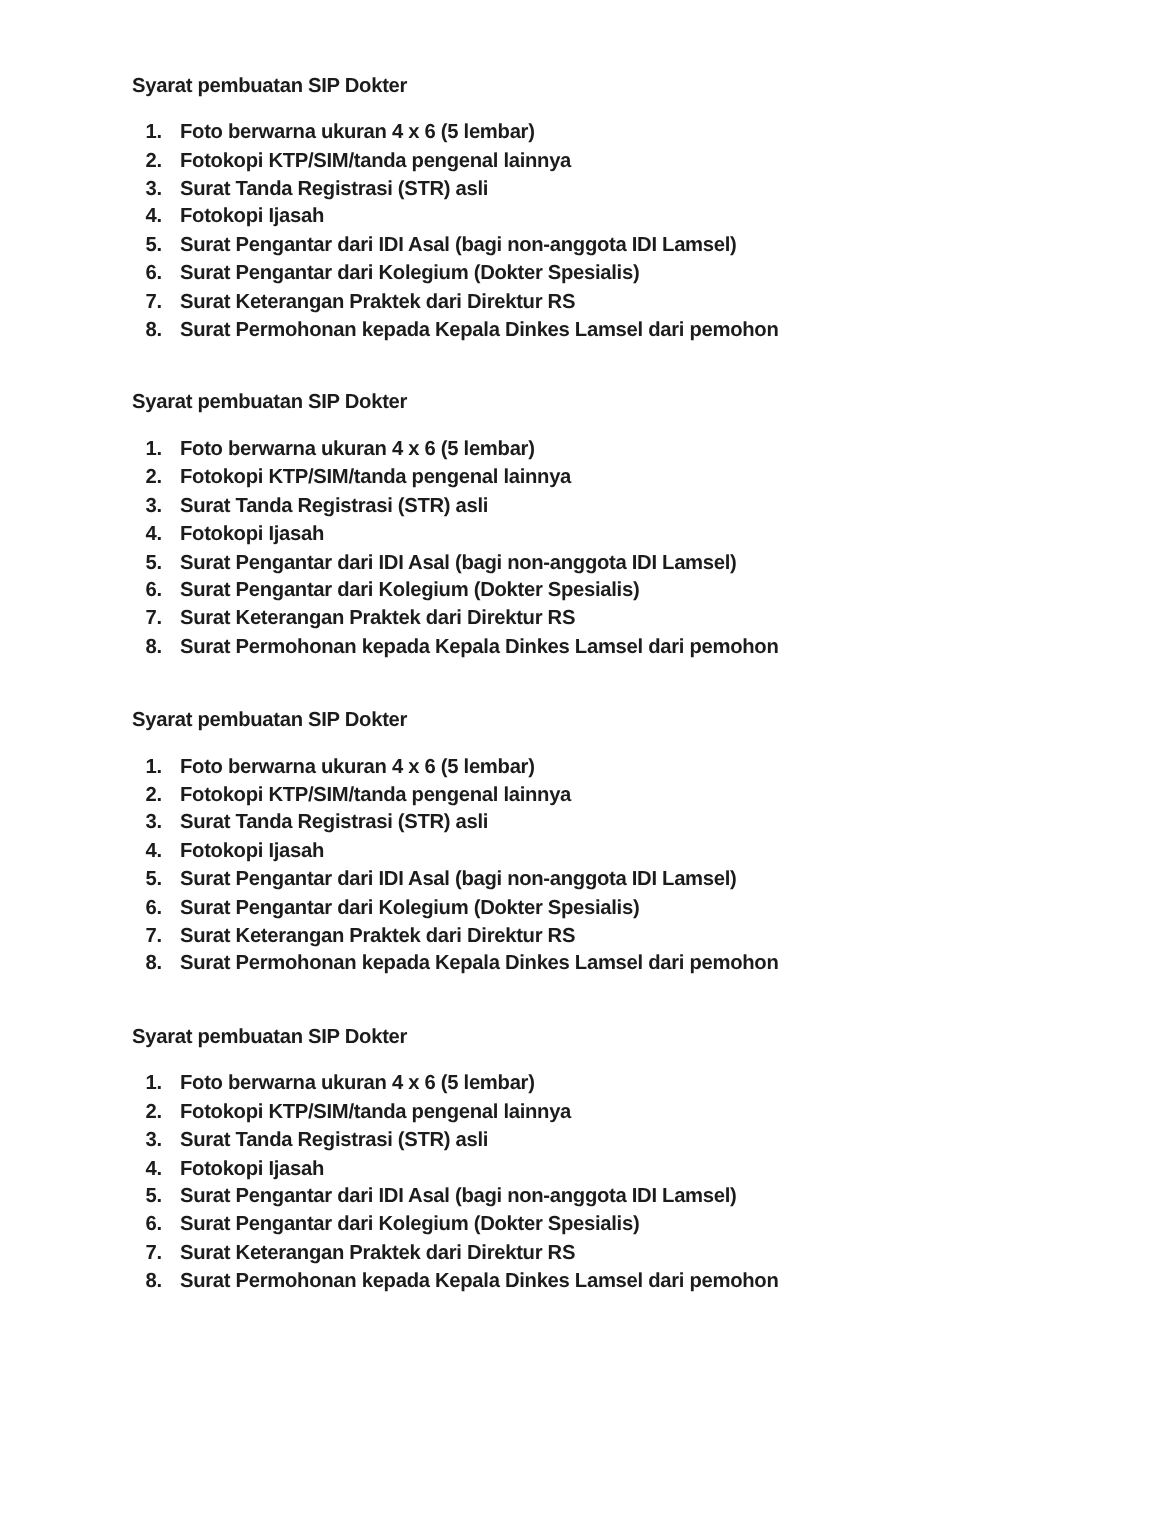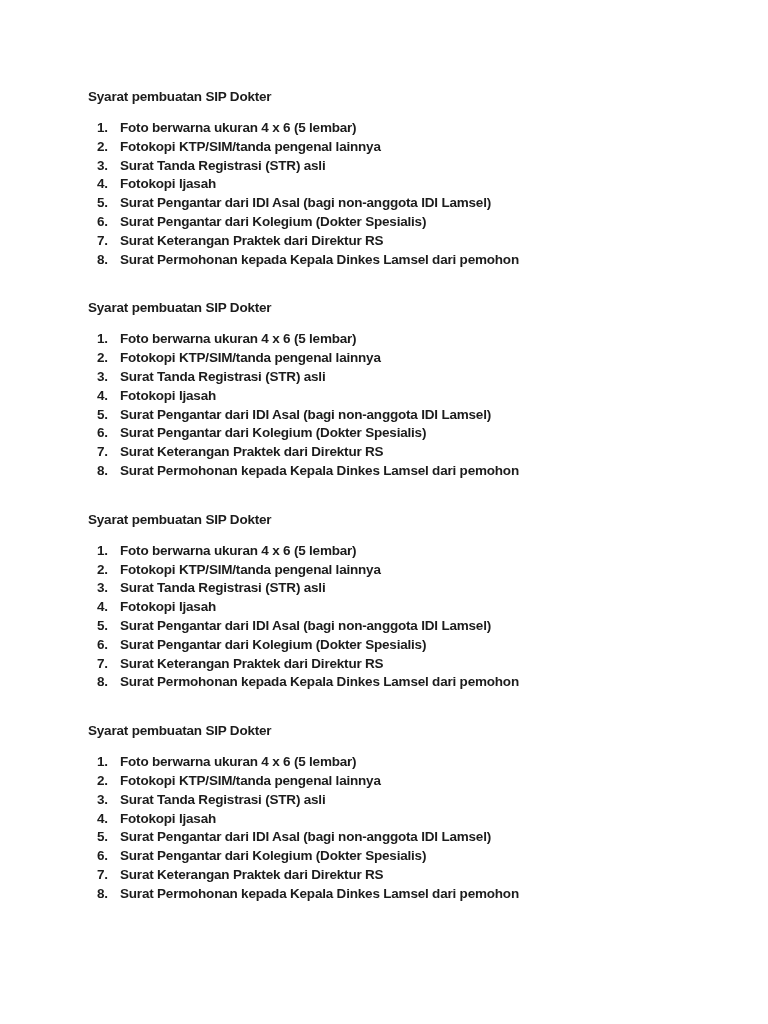--- a/index.html
+++ b/index.html
@@ -11,21 +11,21 @@
   body {
     background: #ffffff;
     font-family: "Liberation Sans", sans-serif;
     color: #1c1c1c;
   }
   .page {
     position: relative;
     width: 768px;
     height: 832px;
     background: #ffffff;
-    padding: 88px 60px 0 88px;
+    padding: 48px 60px 0 88px;
   }
   .doc-section {
     margin-bottom: 30px;
   }
   .heading {
     font-size: 13.5px;
     font-weight: bold;
     line-height: 18px;
     letter-spacing: -0.2px;
     margin-bottom: 13px;

